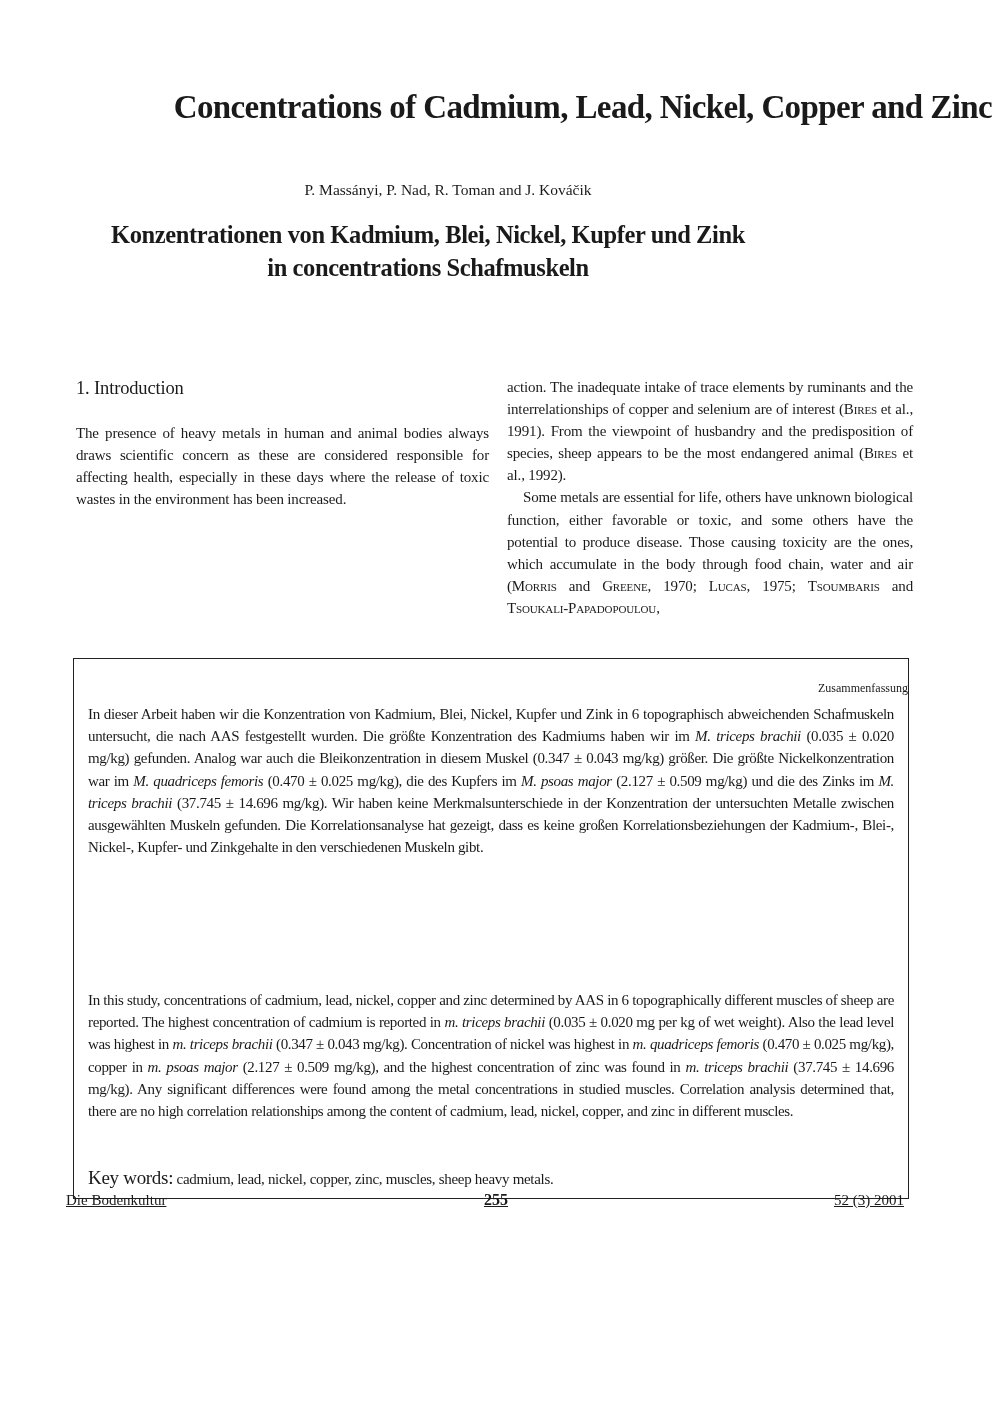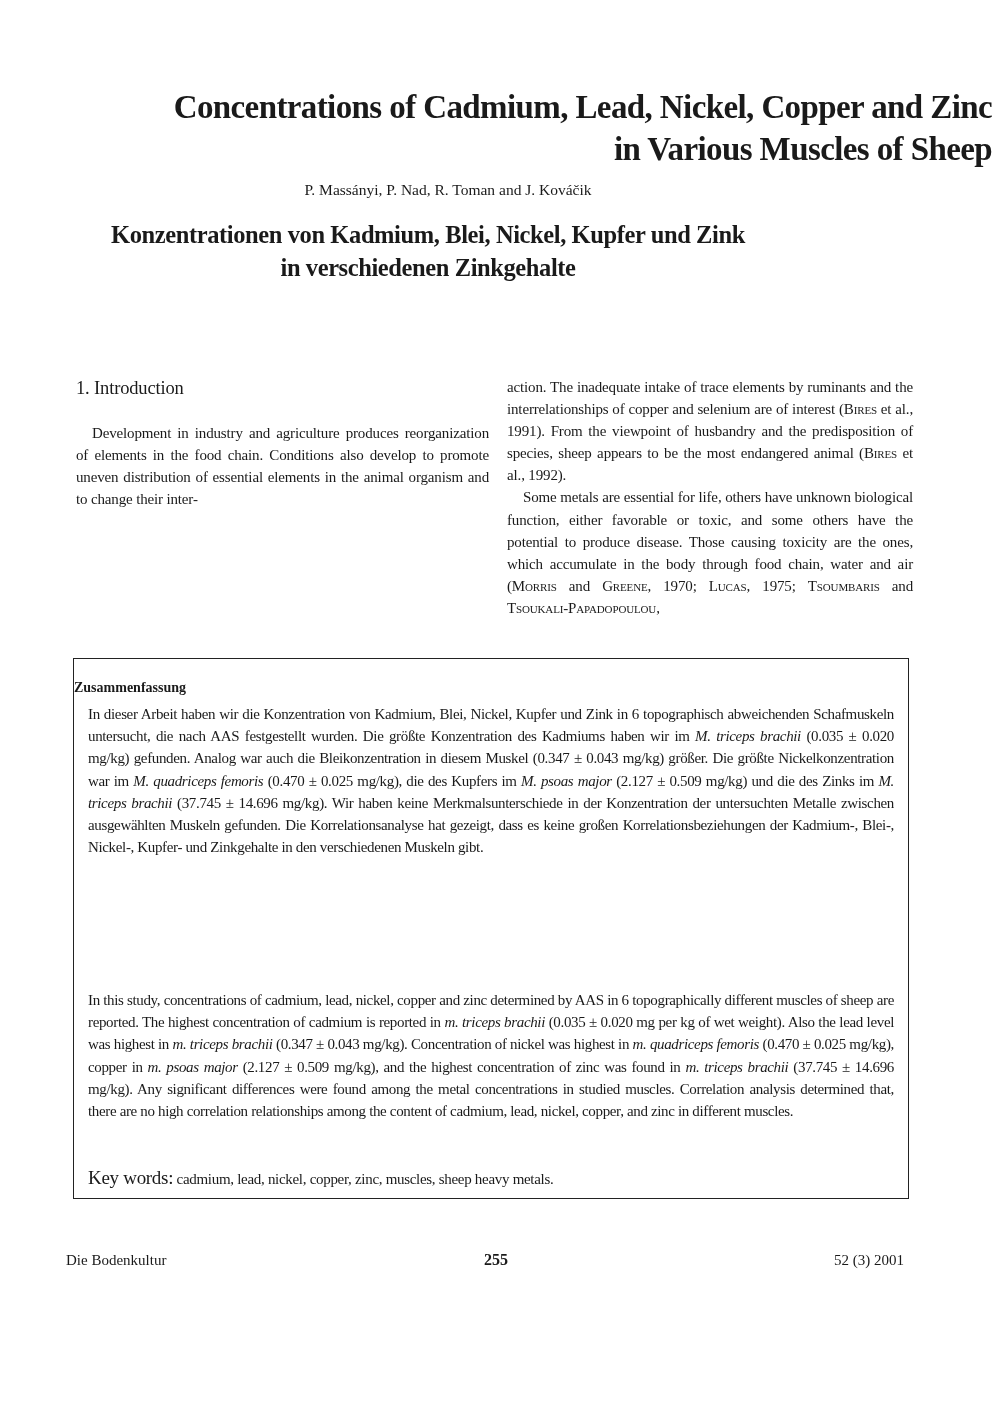--- a/index.html
+++ b/index.html
@@ -14,54 +14,53 @@
   .col { position: absolute; top: 376px; width: 413px; font-size: 15px; line-height: 22.1px;
          text-align: justify; letter-spacing: -0.15px; }
   .col.left { left: 76px; }
   .col.right { left: 507px; width: 406px; }
   .section-heading { font-size: 18.5px; font-weight: normal; margin: 0 0 22px 0; line-height: 24px; }
   .col p { margin: 0; }
   .col p.indent { text-indent: 16px; }
   .sc { font-variant: small-caps; }
   .box { position: absolute; left: 73px; top: 658px; width: 836px; height: 541px;
          border: 1.5px solid #222; box-sizing: border-box; }
-  .box-heading { text-align: left; font-weight: bold; font-size: 14px; line-height: 22px; }
+  .box-heading { text-align: right; font-weight: normal; font-size: 12px; line-height: 22px; }
   .box-text { font-size: 15px; line-height: 22.2px; text-align: justify; letter-spacing: -0.35px;
               margin: 0 14px; }
   .kw-label { font-size: 19px; }
   .zus-heading { position: absolute; left: 0; right: 0; top: 18px; }
   .zus-text { position: absolute; left: 0; right: 0; top: 44px; }
   .zus-kw { position: absolute; left: 14px; right: 14px; top: 228px; font-size: 15px; letter-spacing: -0.3px; }
   .sum-heading { position: absolute; left: 0; right: 0; top: 282px; }
   .sum-text { position: absolute; left: 0; right: 0; top: 330px; }
   .sum-kw { position: absolute; left: 14px; right: 14px; top: 508px; font-size: 15px; letter-spacing: -0.3px; }
-  .footer { position: absolute; top: 1250px; font-size: 15px; line-height: 20px; }
+  .footer { position: absolute; top: 1190px; font-size: 15px; line-height: 20px; text-decoration: underline; }
   .footer.left { left: 66px; }
   .footer.center { left: 0; width: 992px; text-align: center; font-weight: bold; font-size: 16px; }
   .footer.right { right: 88px; }
   i { font-style: italic; }
 </style>
 </head>
 <body>
 
 <div class="title">
   <div>Concentrations of Cadmium, Lead, Nickel, Copper and Zinc</div>
-  <div>in Various Muscles of Sheep</div>
 </div>
 
 <div class="authors">P. Massányi, P. Nad, R. Toman and J. Kováčik</div>
 
 <div class="de-title">
   <div>Konzentrationen von Kadmium, Blei, Nickel, Kupfer und Zink</div>
-  <div>in verschiedenen Zinkgehalte</div>
+  <div>in concentrations Schafmuskeln</div>
 </div>
 
 <div class="col left">
   <div class="section-heading">1. Introduction</div>
-  <p class="indent">Development in industry and agriculture produces reorganization of elements in the food chain. Conditions also develop to promote uneven distribution of essential elements in the animal organism and to change their inter-</p>
+  <p>The presence of heavy metals in human and animal bodies always draws scientific concern as these are considered responsible for affecting health, especially in these days where the release of toxic wastes in the environment has been increased.</p>
 </div>
 
 <div class="col right">
   <p><span>action. The inadequate intake of trace elements by ruminants and the interrelationships of copper and selenium are of interest (</span><span class="sc">Bires</span><span> et al., 1991). From the viewpoint of husbandry and the predisposition of species, sheep appears to be the most endangered animal (</span><span class="sc">Bires</span><span> et al., 1992).</span></p>
   <p class="indent"><span>Some metals are essential for life, others have unknown biological function, either favorable or toxic, and some others have the potential to produce disease. Those causing toxicity are the ones, which accumulate in the body through food chain, water and air (</span><span class="sc">Morris</span><span> and </span><span class="sc">Greene</span><span>, 1970; </span><span class="sc">Lucas</span><span>, 1975; </span><span class="sc">Tsoumbaris</span><span> and </span><span class="sc">Tsoukali-Papadopoulou</span><span>,</span></p>
 </div>
 
 <div class="box">
   <div class="box-heading zus-heading">Zusammenfassung</div>
   <div class="box-text zus-text"><span>In dieser Arbeit haben wir die Konzentration von Kadmium, Blei, Nickel, Kupfer und Zink in 6 topographisch abweichenden Schafmuskeln untersucht, die nach AAS festgestellt wurden. Die größte Konzentration des Kadmiums haben wir im </span><i>M. triceps brachii</i><span> (0.035 ± 0.020 mg/kg) gefunden. Analog war auch die Bleikonzentration in diesem Muskel (0.347 ± 0.043 mg/kg) größer. Die größte Nickelkonzentration war im </span><i>M. quadriceps femoris</i><span> (0.470 ± 0.025 mg/kg), die des Kupfers im </span><i>M. psoas major</i><span> (2.127 ± 0.509 mg/kg) und die des Zinks im </span><i>M. triceps brachii</i><span> (37.745 ± 14.696 mg/kg). Wir haben keine Merkmalsunterschiede in der Konzentration der untersuchten Metalle zwischen ausgewählten Muskeln gefunden. Die Korrelationsanalyse hat gezeigt, dass es keine großen Korrelationsbeziehungen der Kadmium-, Blei-, Nickel-, Kupfer- und Zinkgehalte in den verschiedenen Muskeln gibt.</span></div>

